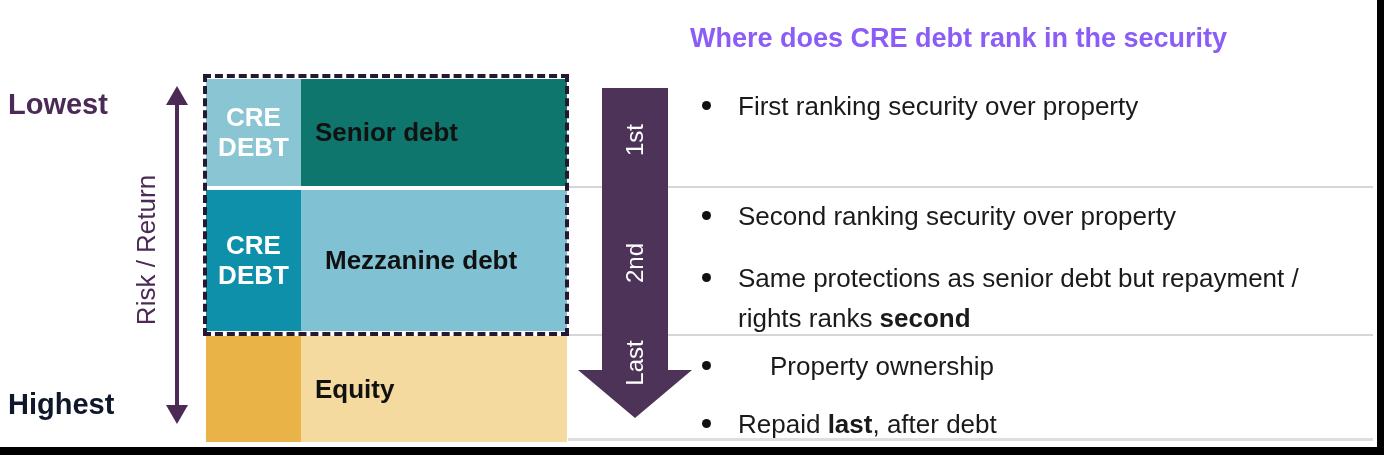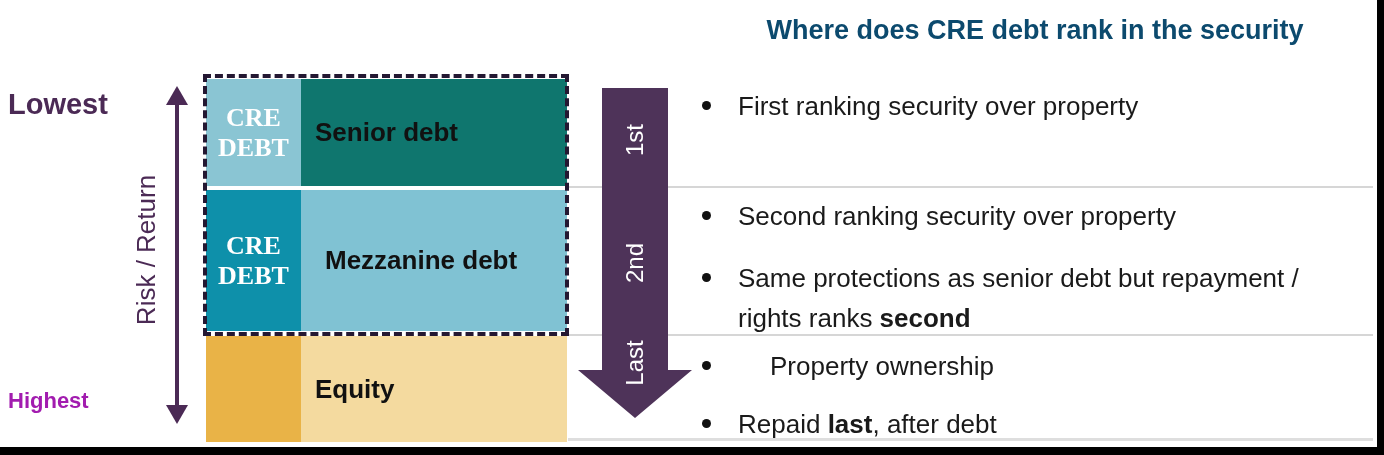--- a/index.html
+++ b/index.html
@@ -12,36 +12,36 @@
     font-family: "Liberation Sans", sans-serif;
     color: #1a1a1a;
   }
 
   
   .frame-right  { position: absolute; left: 1377px; top: 0; width: 7px; height: 455px; background: #000; }
   .frame-bottom { position: absolute; left: 0; top: 447px; width: 1384px; height: 8px; background: #000; }
 
   
   .axis-low  { position: absolute; left: 8px;  top: 88px;  font-size: 29px; font-weight: bold; color: #4b2a55; }
-  .axis-high { position: absolute; left: 8px;  top: 388px; font-size: 22px; font-weight: bold; color: #a21caf; }
+  .axis-high { position: absolute; left: 8px;  top: 388px; font-size: 29px; font-weight: bold; color: #0f172a; }
   .axis-line { position: absolute; left: 175px; top: 100px; width: 4px; height: 310px; background: #4b2a55; }
   .axis-head-up   { position: absolute; left: 166px; top: 86px;  width: 0; height: 0;
                     border-left: 11px solid transparent; border-right: 11px solid transparent;
                     border-bottom: 19px solid #4b2a55; }
   .axis-head-down { position: absolute; left: 166px; top: 405px; width: 0; height: 0;
                     border-left: 11px solid transparent; border-right: 11px solid transparent;
                     border-top: 19px solid #4b2a55; }
   .axis-label { position: absolute; left: 61px; top: 235px; width: 170px; height: 30px;
                 transform: rotate(-90deg); font-size: 26px; color: #4b2a55;
                 text-align: center; line-height: 30px; white-space: nowrap; }
 
   
   .cell { position: absolute; box-sizing: border-box; }
   .tag-cell  { display: flex; align-items: center; justify-content: center; text-align: center;
-               color: #fff; font-weight: bold; font-size: 26px; line-height: 1.15; font-family: Liberation Serif, serif; }
+               color: #fff; font-weight: bold; font-size: 26px; line-height: 1.15; }
   .name-cell { display: flex; align-items: center; padding-left: 14px;
                color: #111; font-weight: bold; font-size: 26px; }
   .r1-tag  { left: 206px; top: 79px;  width: 95px;  height: 107px; background: #8ac5d3; }
   .r1-name { left: 301px; top: 79px;  width: 266px; height: 107px; background: #0f766e; }
   .r2-tag  { left: 206px; top: 190px; width: 95px;  height: 141px; background: #0e90aa; }
   .r2-name { left: 301px; top: 190px; width: 266px; height: 141px; background: #80c2d3; padding-left: 24px; }
   .r3-tag  { left: 206px; top: 336px; width: 95px;  height: 106px; background: #e9b347; }
   .r3-name { left: 301px; top: 336px; width: 266px; height: 106px; background: #f4da9f; }
   .dashed-box { position: absolute; left: 203px; top: 74px; width: 366px; height: 262px;
                 box-sizing: border-box; border: 4px dashed #241832; z-index: 3; }
@@ -58,22 +58,22 @@
               border-left: 57px solid transparent; border-right: 57px solid transparent;
               border-top: 48px solid #4e3359; }
   .rank { position: absolute; width: 120px; height: 30px; left: 575px; z-index: 4;
           transform: rotate(-90deg); color: #fff; font-size: 24px; font-weight: 500;
           text-align: center; line-height: 30px; }
   .rank-1 { top: 125px; }
   .rank-2 { top: 248px; }
   .rank-3 { top: 348px; }
 
   
-  .panel-title { position: absolute; left: 690px; top: 12px; width: 690px;
-                 text-align: center; font-size: 27px; font-weight: bold; color: #0c4a6e;
+  .panel-title { position: absolute; left: 690px; top: 20px; width: 690px;
+                 text-align: left; font-size: 27px; font-weight: bold; color: #8b5cf6;
                  line-height: 36px; }
   .bullet-item { position: absolute; left: 702px; display: flex; z-index: 2; }
   .dot { width: 9px; height: 9px; border-radius: 50%; background: #111; margin-top: 15px; flex: 0 0 auto; }
   .bullet-text { margin-left: 27px; font-size: 26px; color: #1a1a1a; line-height: 40px; white-space: nowrap; }
   .b { font-weight: bold; }
   .bi-1 { top: 86px; }
   .bi-2 { top: 152px; }
   .bi-3 { top: 196px; }
   .bi-4 { top: 258px; }
   .bi-5 { top: 346px; gap: 32px; }

